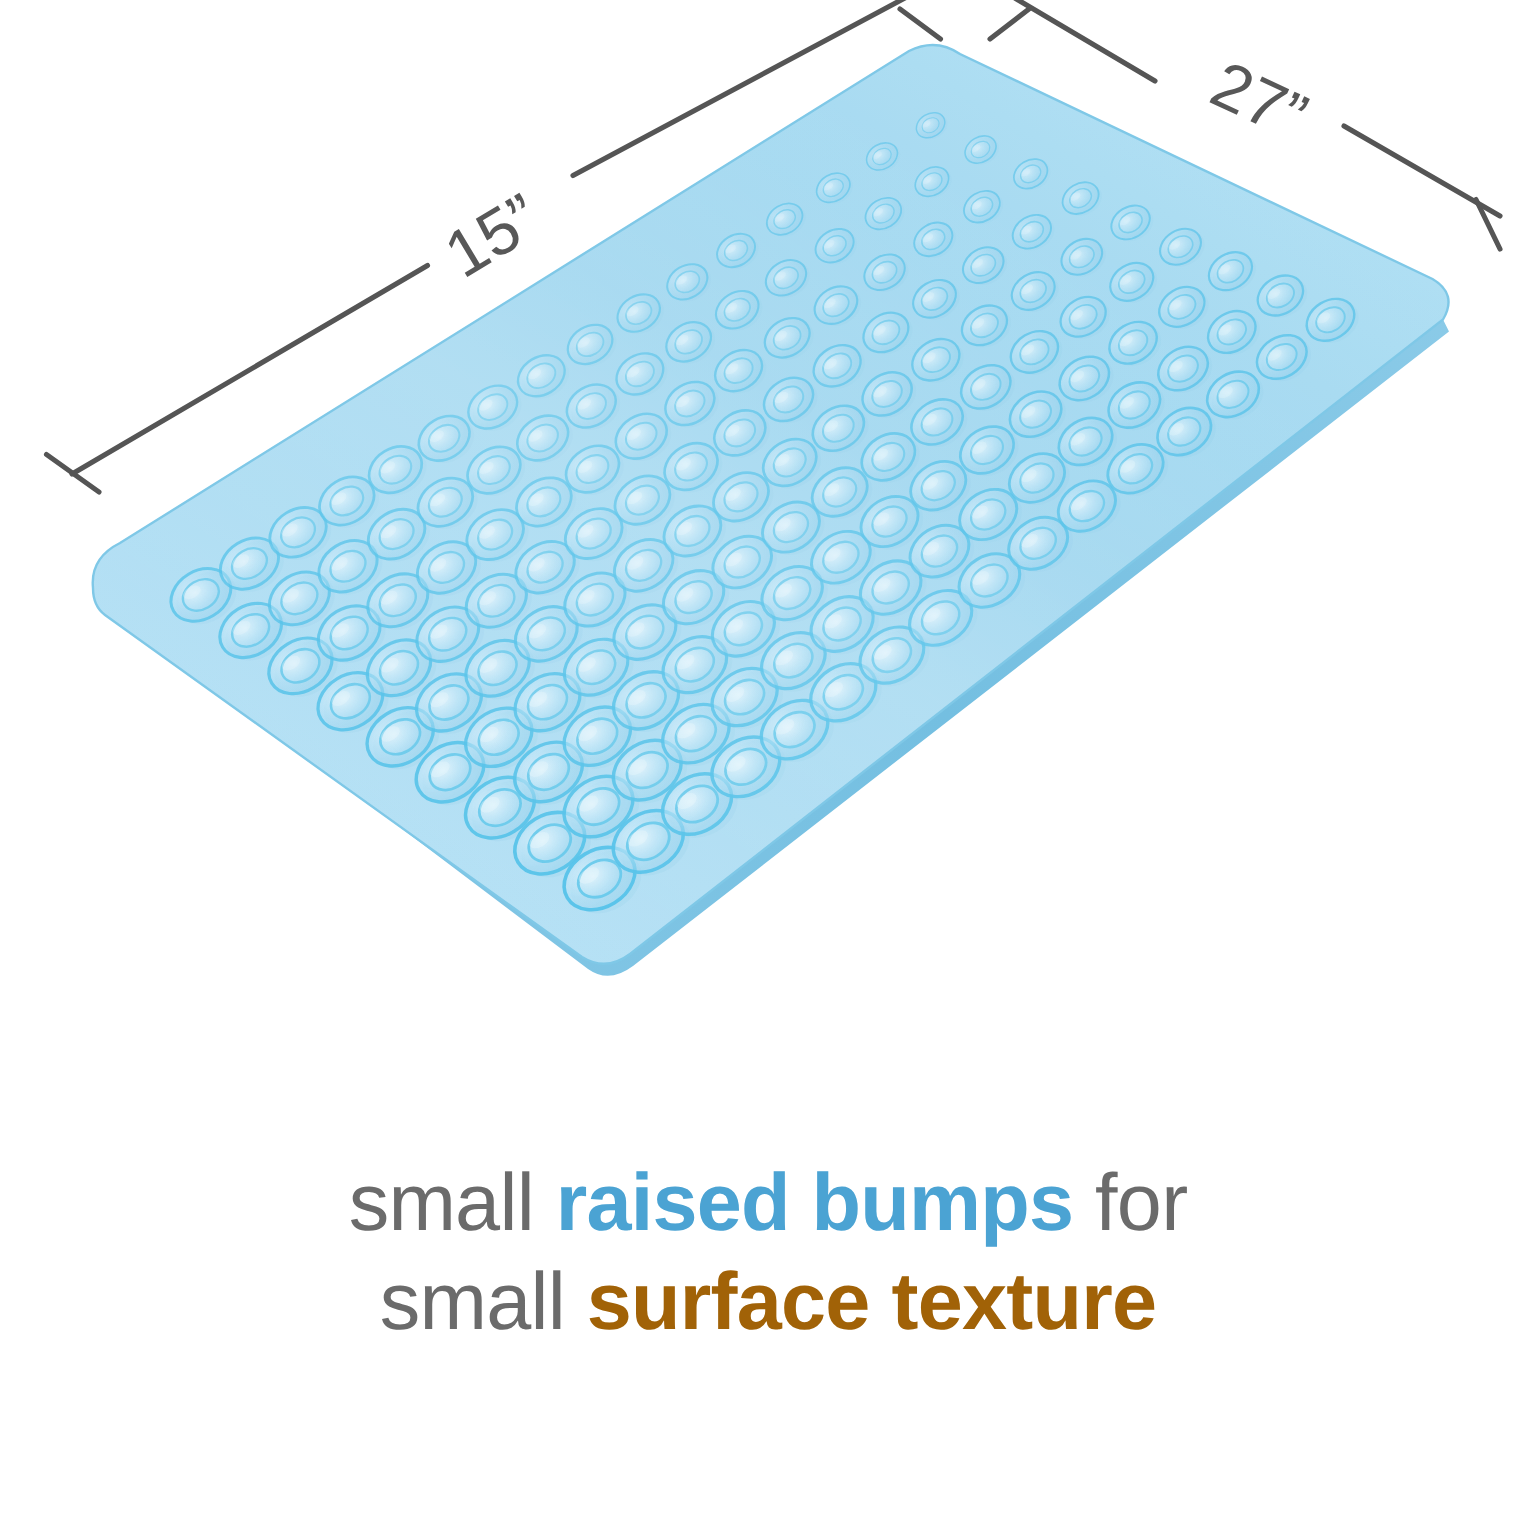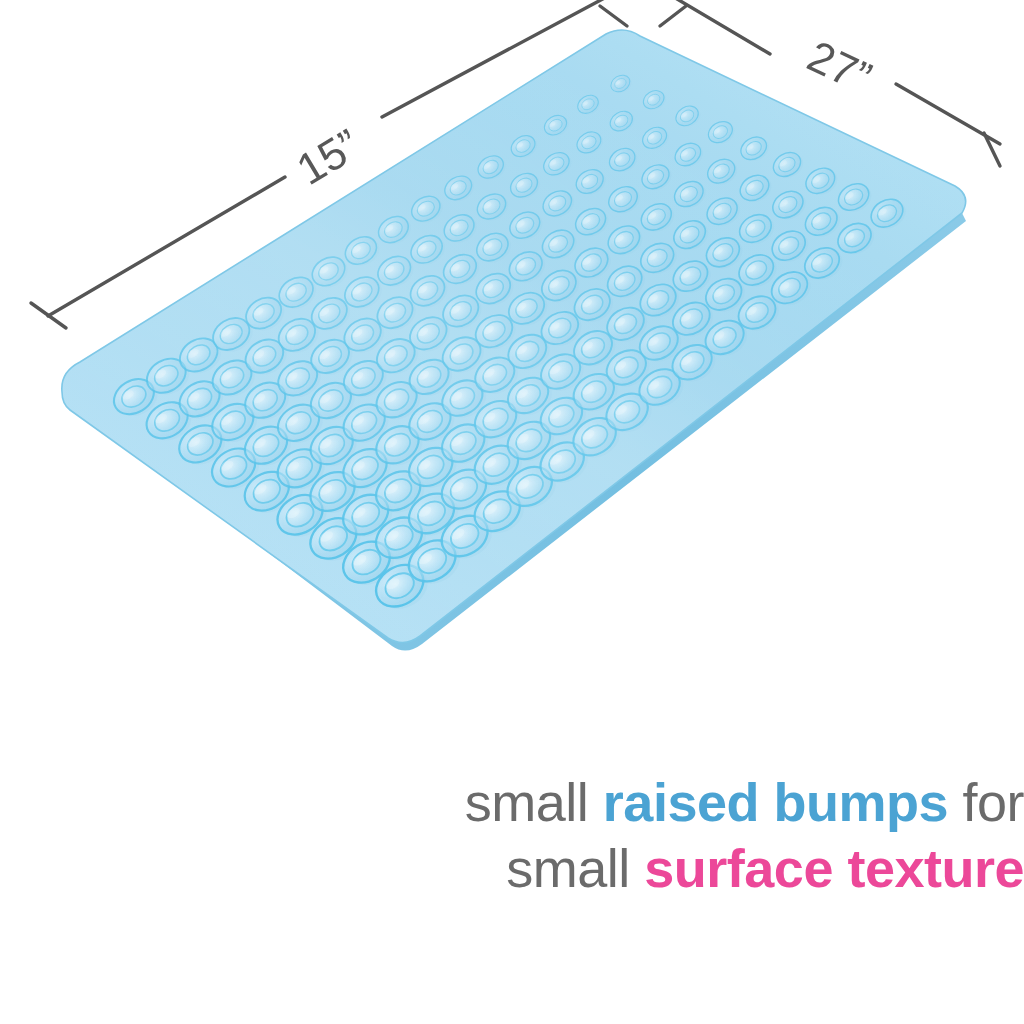--- a/index.html
+++ b/index.html
@@ -27,41 +27,41 @@
     top: 0;
     width: 1024px;
     height: 1024px;
     display: block;
   }
   .caption-block {
     position: absolute;
     left: 0;
     top: 770px;
     width: 1024px;
-    text-align: right;
+    text-align: center;
     line-height: 1.22;
     user-select: none;
   }
   .caption-line {
     display: block;
     white-space: nowrap;
     font-size: 54px;
     letter-spacing: -0.5px;
   }
   .cap-light {
     font-weight: 300;
     color: #6b6b6b;
   }
   .cap-strong-blue {
     font-weight: 700;
     color: #4ba3d3;
   }
   .cap-strong-gray {
     font-weight: 700;
-    color: #ec4899;
+    color: #a16207;
   }
   .dim-text {
     font-family: "Liberation Sans", sans-serif;
     font-size: 44px;
     font-weight: 400;
     fill: #585858;
   }
 </style>
 </head>
 <body>

